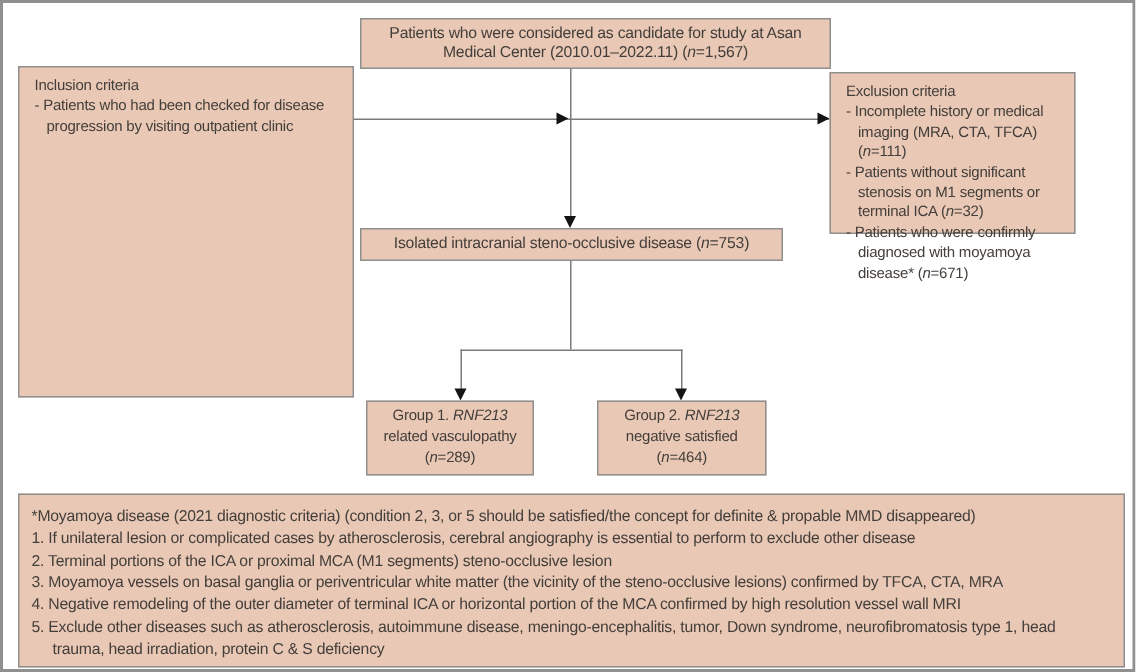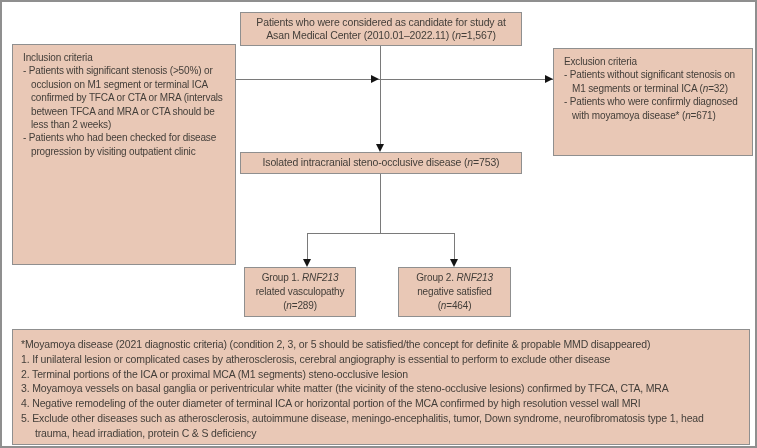--- a/index.html
+++ b/index.html
@@ -20,24 +20,24 @@
   .box {
     position: absolute;
     background: #e9c8b6;
     border: 1px solid #8f8f8f;
     font-size: 10px;
     line-height: 13.4px;
   }
   .box i { font-style: italic; }
   .centered { display: flex; flex-direction: column; align-items: center; justify-content: center; text-align: center; }
 
-  .top-box    { left: 238px; top: 10px;  width: 282px; height: 34px;  padding: 2px 8px; font-size: 10.5px; line-height: 13.5px; }
+  .top-box    { left: 238px; top: 10px;  width: 314px; height: 34px;  padding: 2px 8px; font-size: 10.5px; line-height: 13.5px; }
   .middle-box { left: 238px; top: 150px; width: 282px; height: 22px;  padding: 2px 8px; font-size: 10.5px; }
   .incl-box   { left: 10px;  top: 42px;  width: 224px; height: 221px; padding: 6px 6px; }
-  .excl-box   { left: 551px; top: 46px;  width: 200px; height: 108px; padding: 6px 6px; }
+  .excl-box   { left: 551px; top: 46px;  width: 164px; height: 108px; padding: 6px 6px; }
   .group-box  { top: 265px; height: 50px; padding: 3px 4px; }
   .group1 { left: 242px; width: 112px; }
   .group2 { left: 396px; width: 113px; }
   .footnote-box { left: 10px; top: 327px; width: 738px; height: 116px; padding: 7px 8px; font-size: 10.5px; line-height: 14.8px; }
 
   .crit-title { margin-left: 4px; }
   .crit-item  { margin-left: 4px; padding-left: 8px; text-indent: -8px; }
   .foot-line  { padding-left: 14px; text-indent: -14px; }
   .group-line { line-height: 14px; }
 
@@ -63,28 +63,28 @@
   <div class="arrowhead arrow-down" style="left:301px; top:257px;"></div>
   <div class="arrowhead arrow-down" style="left:448px; top:257px;"></div>
 
   <div class="box top-box centered">
     <div>Patients who were considered as candidate for study at Asan Medical Center (2010.01–2022.11) (<i>n</i>=1,567)</div>
   </div>
 
   <div class="box incl-box">
     <div class="crit-title">Inclusion criteria</div>
     <div>
-        <div class="crit-item">- Patients with significant stenosis (&gt;50%) or occlusion on M1 segment or terminal ICA confirmed by TFCA or CTA or MRA (intervals between TFCA and MRA or CTA should be less than 2 weeks)</div>
         <div class="crit-item">- Patients who had been checked for disease progression by visiting outpatient clinic</div>
       </div>
   </div>
 
   <div class="box excl-box">
     <div class="crit-title">Exclusion criteria</div>
     <div>
+        <div class="crit-item">- Incomplete history or medical imaging (MRA, CTA, TFCA) (<i>n</i>=111)</div>
         <div class="crit-item">- Patients without significant stenosis on M1 segments or terminal ICA (<i>n</i>=32)</div>
         <div class="crit-item">- Patients who were confirmly diagnosed with moyamoya disease* (<i>n</i>=671)</div>
       </div>
   </div>
 
   <div class="box middle-box centered">
     <div>Isolated intracranial steno-occlusive disease (<i>n</i>=753)</div>
   </div>
 
   <div class="box group-box group1 centered">

